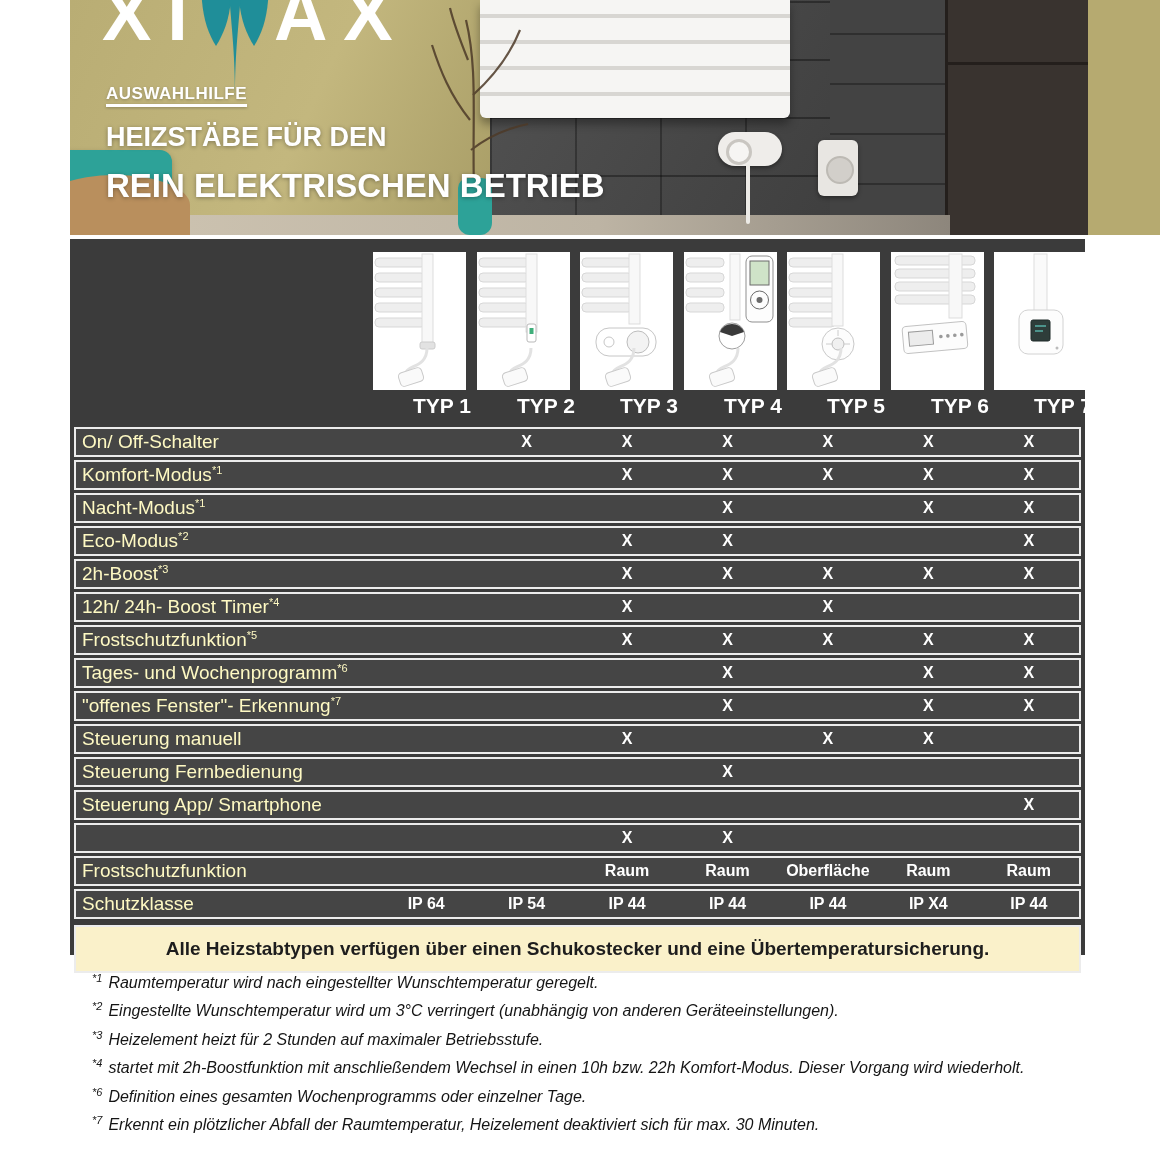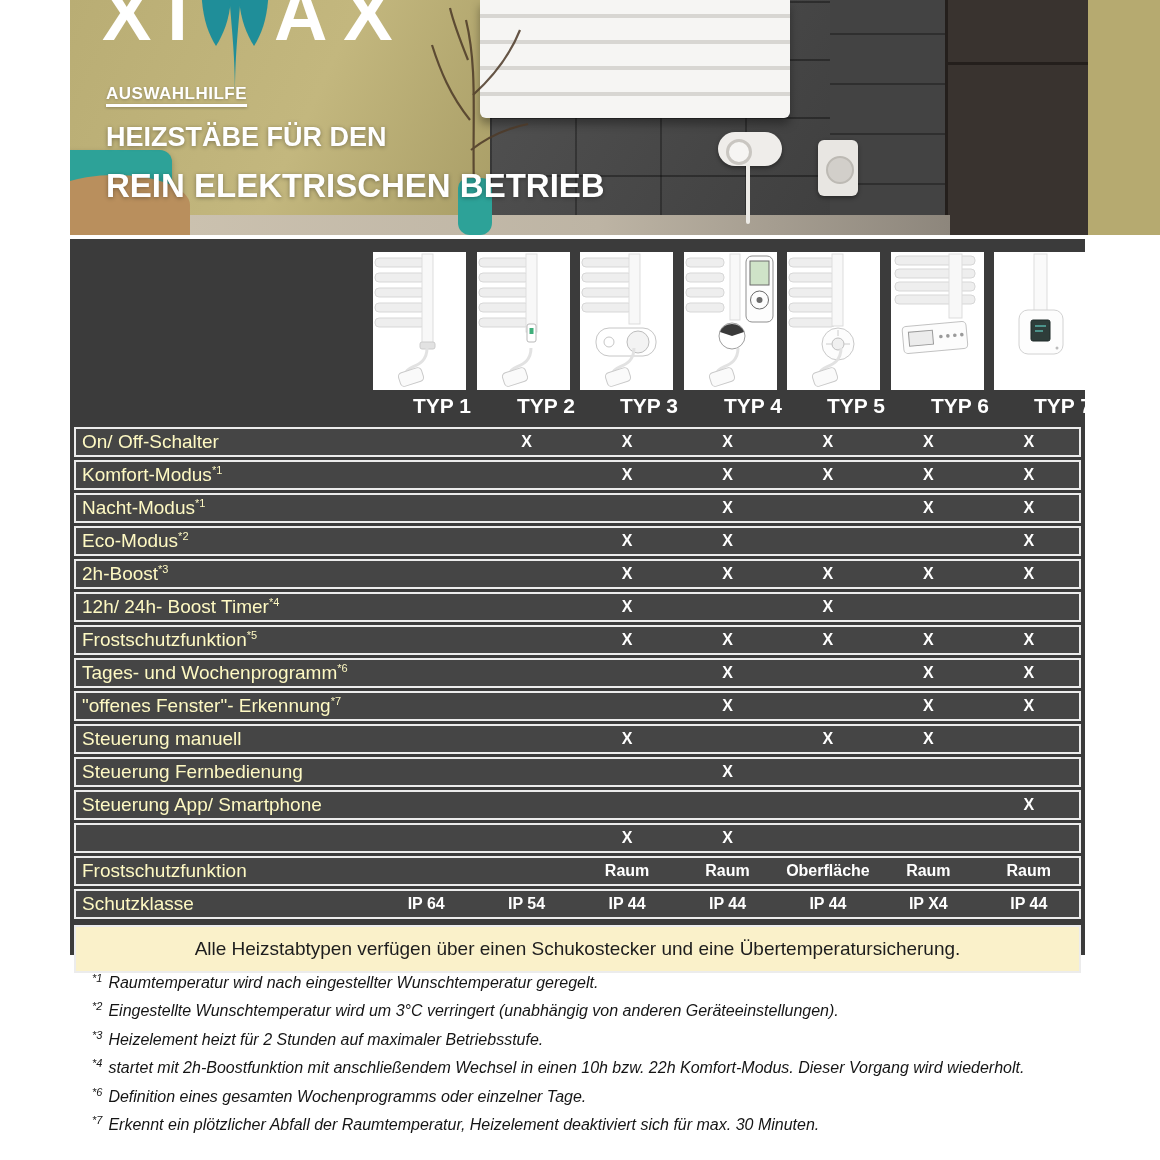--- a/index.html
+++ b/index.html
@@ -61,21 +61,21 @@
     font-size:21px;font-weight:bold;}
   .rows{position:absolute;left:4px;top:188px;width:1007px;display:flex;flex-direction:column;gap:3px;}
   .frow{height:26px;background:#454545;border:2px solid #ececec;
     display:grid;grid-template-columns:300px repeat(7,1fr);align-items:center;}
   .flabel{color:#fef9c3;font-size:19px;padding-left:6px;white-space:nowrap;}
   .flabel sup{font-size:11px;}
   .fcell{text-align:center;color:#fff;font-weight:bold;font-size:16px;}
   .fcell.xmark{font-size:16px;}
   .note{margin-top:3px;height:44px;background:#faf1ca;border:2px solid #ececec;
     display:flex;align-items:center;justify-content:center;
-    color:#1d1d1d;font-size:19px;font-weight:normal;}
+    color:#1d1d1d;font-size:19px;font-weight:bold;}
 
   
   .footnotes{position:absolute;left:92px;top:972px;width:1010px;color:#151515;}
   .fn{font-style:italic;font-size:16px;margin-bottom:8.5px;line-height:1.1;}
   .fn .mk{font-style:italic;font-size:11px;vertical-align:super;margin-right:6px;}
 </style>
 </head>
 <body>
 
 <div class="page">

